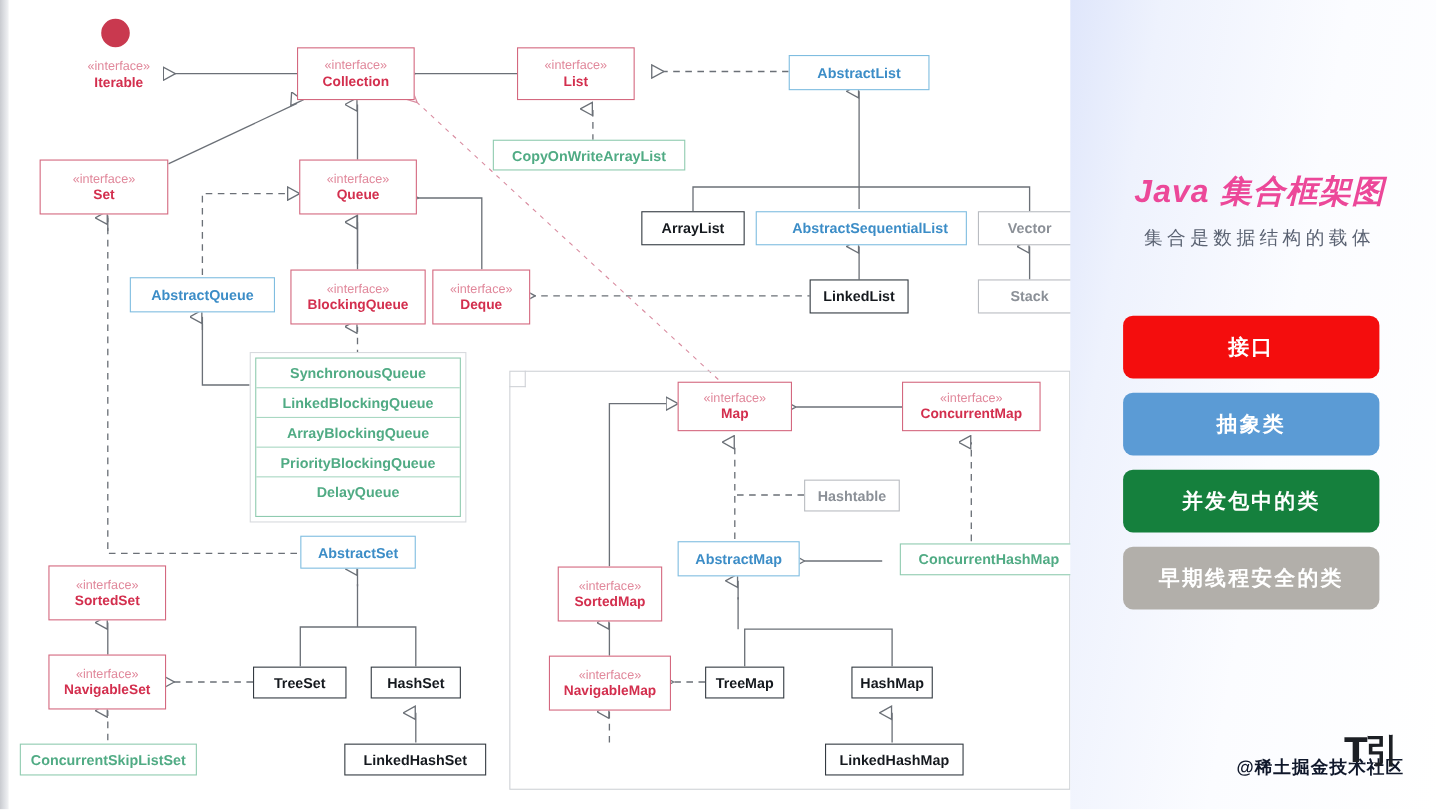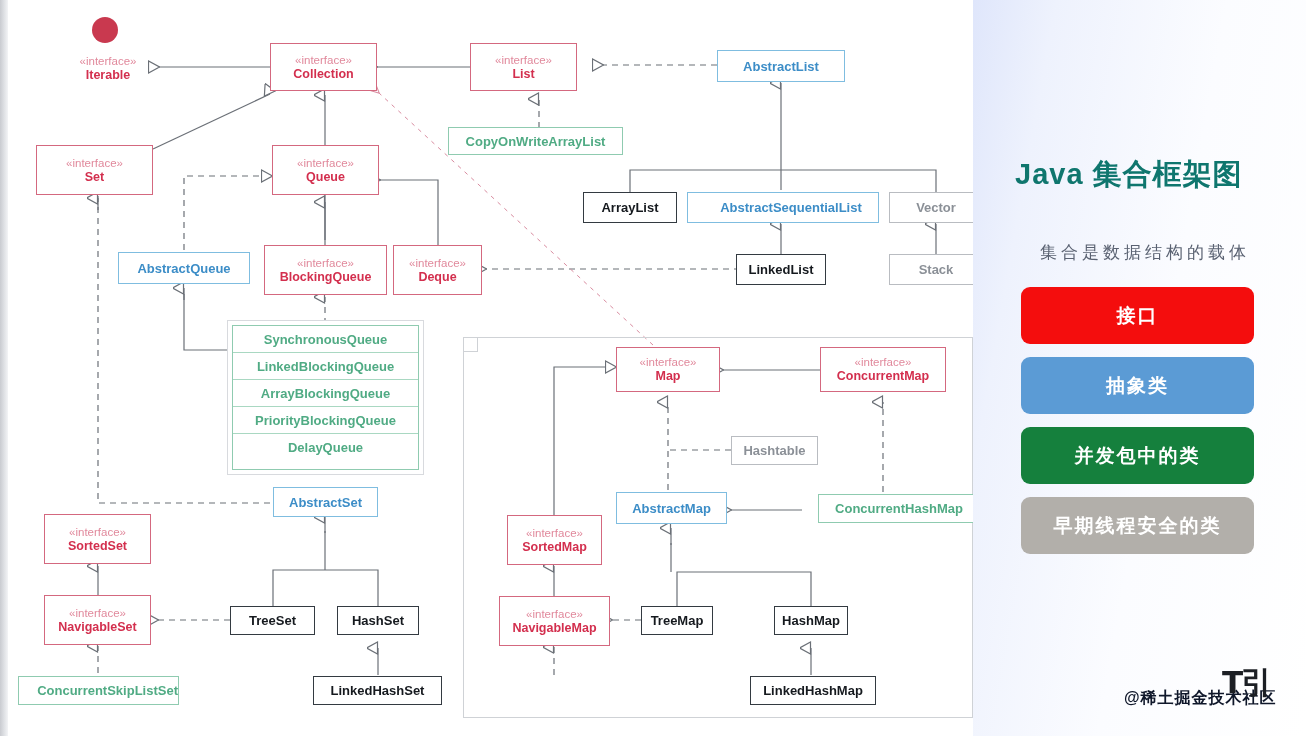--- a/index.html
+++ b/index.html
@@ -10,24 +10,24 @@
   .gutter-left{position:absolute;left:0;top:0;width:8px;height:736px;
     background:linear-gradient(90deg,#c9cbd0 0%,#dcdee2 45%,#f3f4f6 100%);}
 
   
   .canvas{position:absolute;left:8px;top:0;width:965px;height:736px;background:#fff;}
 
   
   .side-panel{position:absolute;left:973px;top:0;width:333px;height:736px;
     background:linear-gradient(100deg,#dfe6fb 0%,#eef2fd 18%,#fbfcff 55%,#ffffff 100%);}
 
-  .side-title{position:absolute;left:1015px;top:155px;width:260px;
-    font-size:29px;font-weight:bold;color:#0f766e;letter-spacing:1px;white-space:nowrap;}
+  .side-title{position:absolute;left:1015px;top:155px;width:260px;text-align:center;
+    font-size:29px;font-weight:bold;color:#ec4899;letter-spacing:1px;white-space:nowrap;font-style:italic;}
   .side-sub{position:absolute;left:1005px;top:205px;width:280px;text-align:center;
-    font-size:17px;color:#5a6272;letter-spacing:4px;white-space:nowrap;margin-top:36px;}
+    font-size:17px;color:#5a6272;letter-spacing:4px;white-space:nowrap;}
 
   .legend-chip{position:absolute;left:1021px;width:233px;height:57px;border-radius:9px;
     color:#fff;font-size:19px;font-weight:bold;letter-spacing:2px;
     display:flex;align-items:center;justify-content:center;}
 
   
   .node{position:absolute;box-sizing:border-box;display:flex;flex-direction:column;
     align-items:center;justify-content:center;background:#fff;text-align:center;}
   .node .stereo{font-size:11.5px;line-height:14px;font-weight:400;}
   .node .nm{font-size:12.5px;line-height:15px;font-weight:bold;}
@@ -325,21 +325,21 @@
     </div>
 
     <div class="node n-cls" style="left:222px;top:606px;width:85px;height:29px;">
       <span class="nm">TreeSet</span>
     </div>
 
     <div class="node n-cls" style="left:329px;top:606px;width:82px;height:29px;">
       <span class="nm">HashSet</span>
     </div>
 
-    <div class="node n-conc" style="left:10px;top:676px;width:161px;height:29px;align-items:flex-end;">
+    <div class="node n-conc" style="left:10px;top:676px;width:161px;height:29px;">
       <span class="nm">ConcurrentSkipListSet</span>
     </div>
 
     <div class="node n-cls" style="left:305px;top:676px;width:129px;height:29px;">
       <span class="nm">LinkedHashSet</span>
     </div>
 
   </div>
 
   <div class="side-panel"></div>

